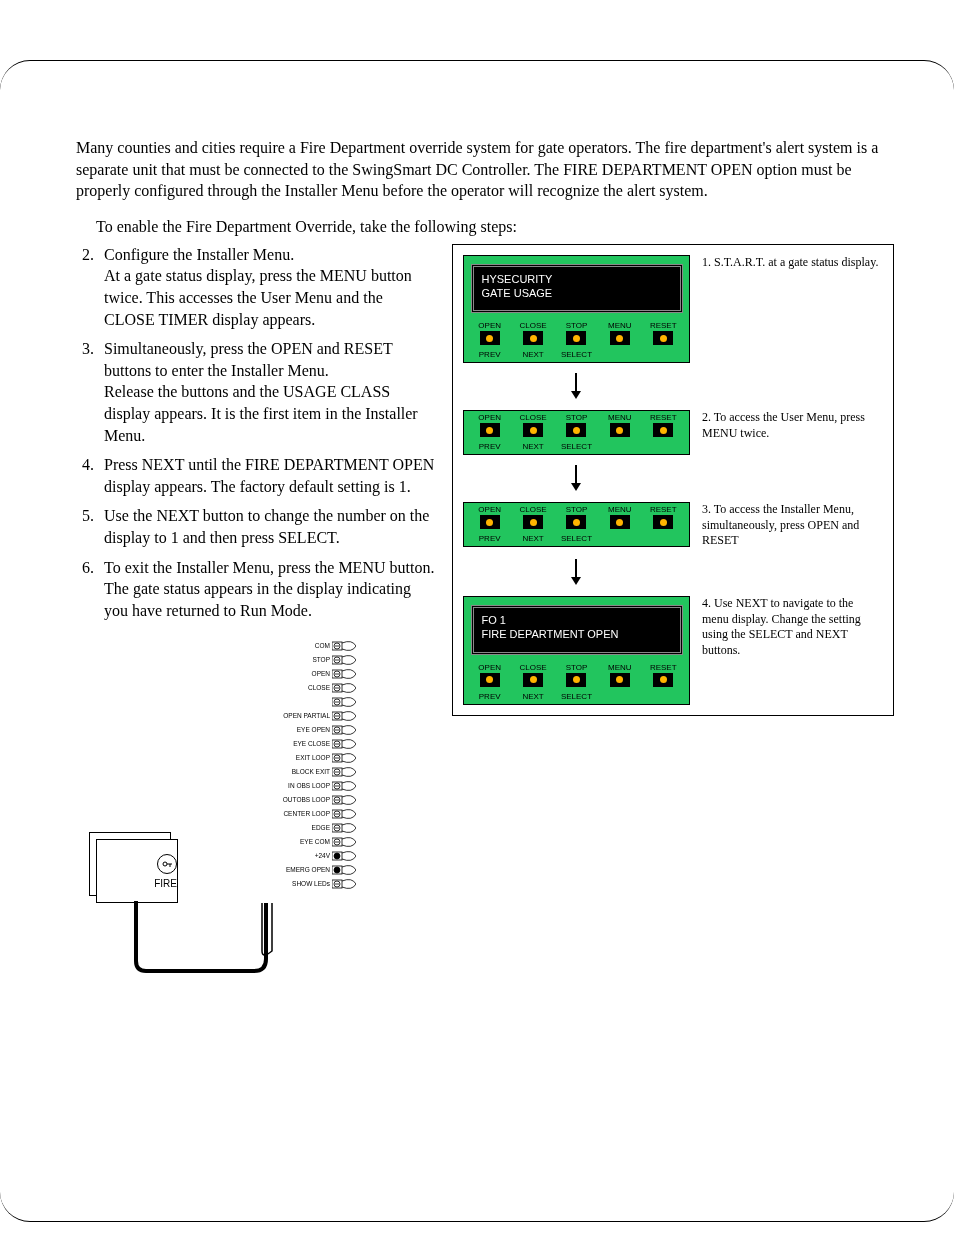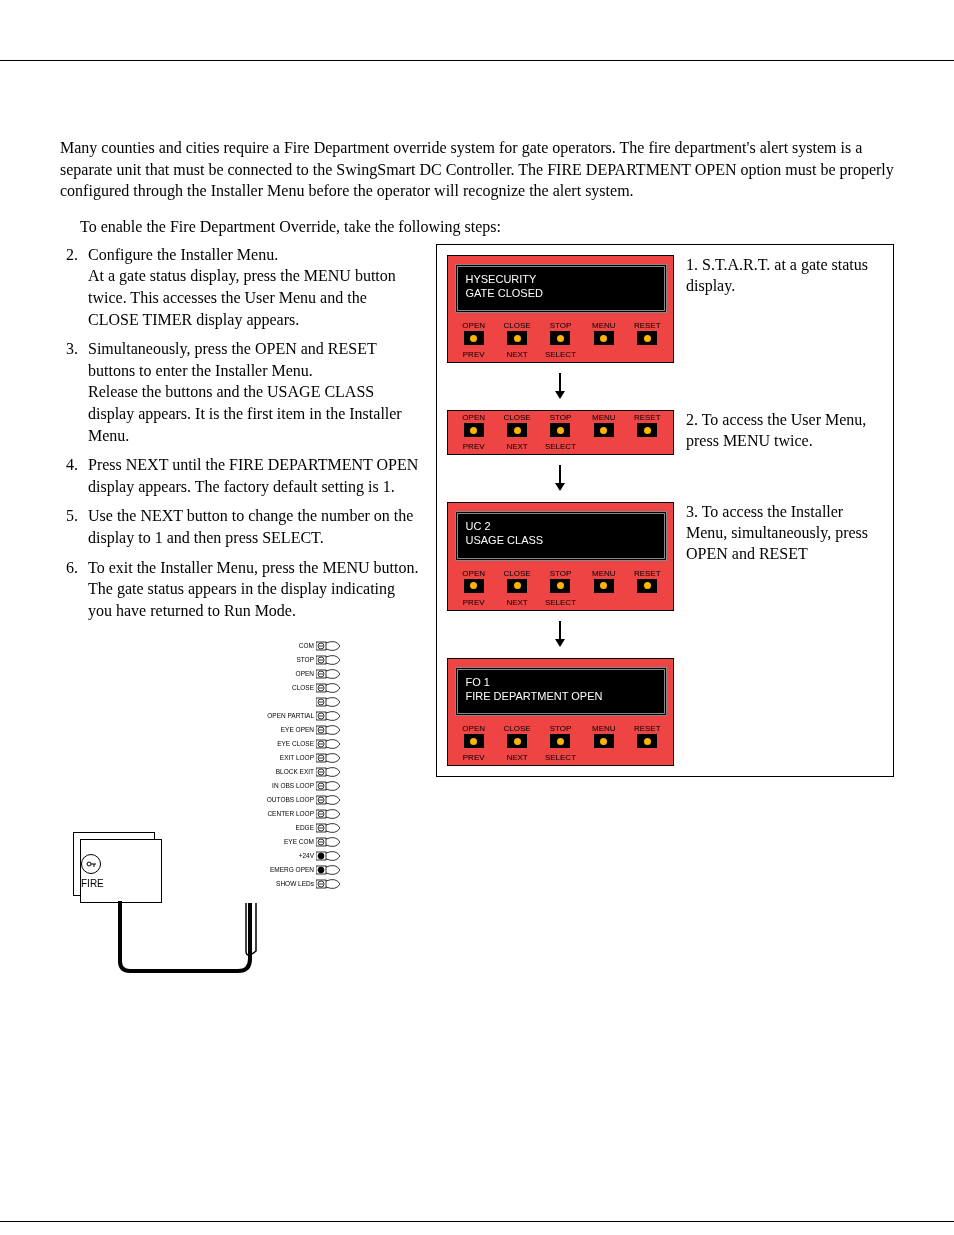--- a/index.html
+++ b/index.html
@@ -5,42 +5,43 @@
   body {
     margin: 0;
     font-family: "Times New Roman", Georgia, serif;
     font-size: 16px;
     color: #000;
     background: #fff;
     width: 954px;
     box-sizing: border-box;
   }
   .page {
-    padding: 60px 60px 40px 60px;
+    padding: 60px 60px 40px 76px;
     border-top: 1.5px solid #000;
     border-bottom: 1.5px solid #000;
     margin: 60px 0 60px 0;
     position: relative;
     min-height: 1060px;
+    border-radius: 30px;
   }
   .intro { line-height: 1.35; margin-bottom: 14px; }
   .enable-line { margin-bottom: 8px; margin-left: 20px; }
   ol.steps { margin: 0 0 0 22px; padding: 0; }
   ol.steps > li { margin-bottom: 8px; line-height: 1.35; padding-left: 6px; }
   .two-col {
     display: flex;
     align-items: flex-start;
     gap: 16px;
   }
   .left-col { flex: 0 0 360px; }
   .right-col { flex: 1; border: 1px solid #000; padding: 4px 4px; position: relative; }
   
   .panel {
     width: 225px;
-    background: #ef4444;
+    background: #22c55e;
     border: 1px solid #000;
     position: relative;
     margin: 6px 6px 6px 6px;
   }
   .panel .lcd {
     margin: 8px auto 6px auto;
     width: 190px;
     background: #000;
     color: #fff;
     border: 3px double #888;
@@ -68,39 +69,39 @@
   .panel .lbl-bot { margin-top: 4px; height: 10px; }
   .arrow-down {
     text-align:center;
     font-size: 18px;
     line-height: 1;
     margin: 4px 0 2px 0;
   }
   .pan-row { display:flex; align-items:flex-start; }
   .pan-desc {
     font-family: "Times New Roman", Georgia, serif;
-    font-size: 16px;
+    font-size: 12px;
     line-height: 1.3;
     padding: 6px 6px 6px 6px;
     flex: 1;
   }
   
   .wiring {
     margin-top: 18px;
     position: relative;
     width: 280px;
     height: 340px;
     font-family: Arial, Helvetica, sans-serif;
   }
   .fire-box {
     position:absolute;
     left: 20px; top: 200px;
     width: 80px; height: 62px;
     border: 1px solid #000;
-    display:flex; flex-direction:column; align-items:flex-start; justify-content:center;
+    display:flex; flex-direction:column; align-items:flex-end; justify-content:center;
     font-size: 10px;
     background:#fff;
   }
   .fire-box::before {
     content:"";
     position:absolute;
     left: -8px; top: -8px;
     width: 80px; height: 62px;
     border: 1px solid #000;
     background:#fff;
@@ -371,21 +372,21 @@
       </div>
     </div>
 
     <div class="right-col">
 
       <div id="panels-here">
           <div class="pan-row">
             <div class="panel">
               <div class="lcd">
                 <div>HYSECURITY</div>
-                <div>GATE CLOSED</div>
+                <div>GATE USAGE</div>
               </div>
               <div class="btns-row">
                 <div class="btn-col">
                   <div class="lbl-top">OPEN</div>
                   <div class="btn">
                     <div class="dot"></div>
                   </div>
                   <div class="lbl-bot">PREV</div>
                 </div>
                 <div class="btn-col">
@@ -465,24 +466,20 @@
               </div>
             </div>
             <div class="pan-desc">2. To access the User Menu, press MENU twice.</div>
           </div>
           <div class="arrow-down" style="width: 237px;"><svg width="14" height="26" viewBox="0 0 14 26">
               <line x1="7" y1="0" x2="7" y2="20" stroke="#000" stroke-width="2"></line>
               <polygon points="2,18 12,18 7,26" fill="#000"></polygon>
             </svg></div>
           <div class="pan-row">
             <div class="panel">
-              <div class="lcd">
-                <div>UC  2</div>
-                <div>USAGE CLASS</div>
-              </div>
               <div class="btns-row">
                 <div class="btn-col">
                   <div class="lbl-top">OPEN</div>
                   <div class="btn">
                     <div class="dot"></div>
                   </div>
                   <div class="lbl-bot">PREV</div>
                 </div>
                 <div class="btn-col">
                   <div class="lbl-top">CLOSE</div>
@@ -557,18 +554,19 @@
                 </div>
                 <div class="btn-col">
                   <div class="lbl-top">RESET</div>
                   <div class="btn">
                     <div class="dot"></div>
                   </div>
                   <div class="lbl-bot"></div>
                 </div>
               </div>
             </div>
+            <div class="pan-desc">4. Use NEXT to navigate to the menu display. Change the setting using the SELECT and NEXT buttons.</div>
           </div>
         </div>
     </div>
   </div>
 
 </div>
 
 </body></html>

